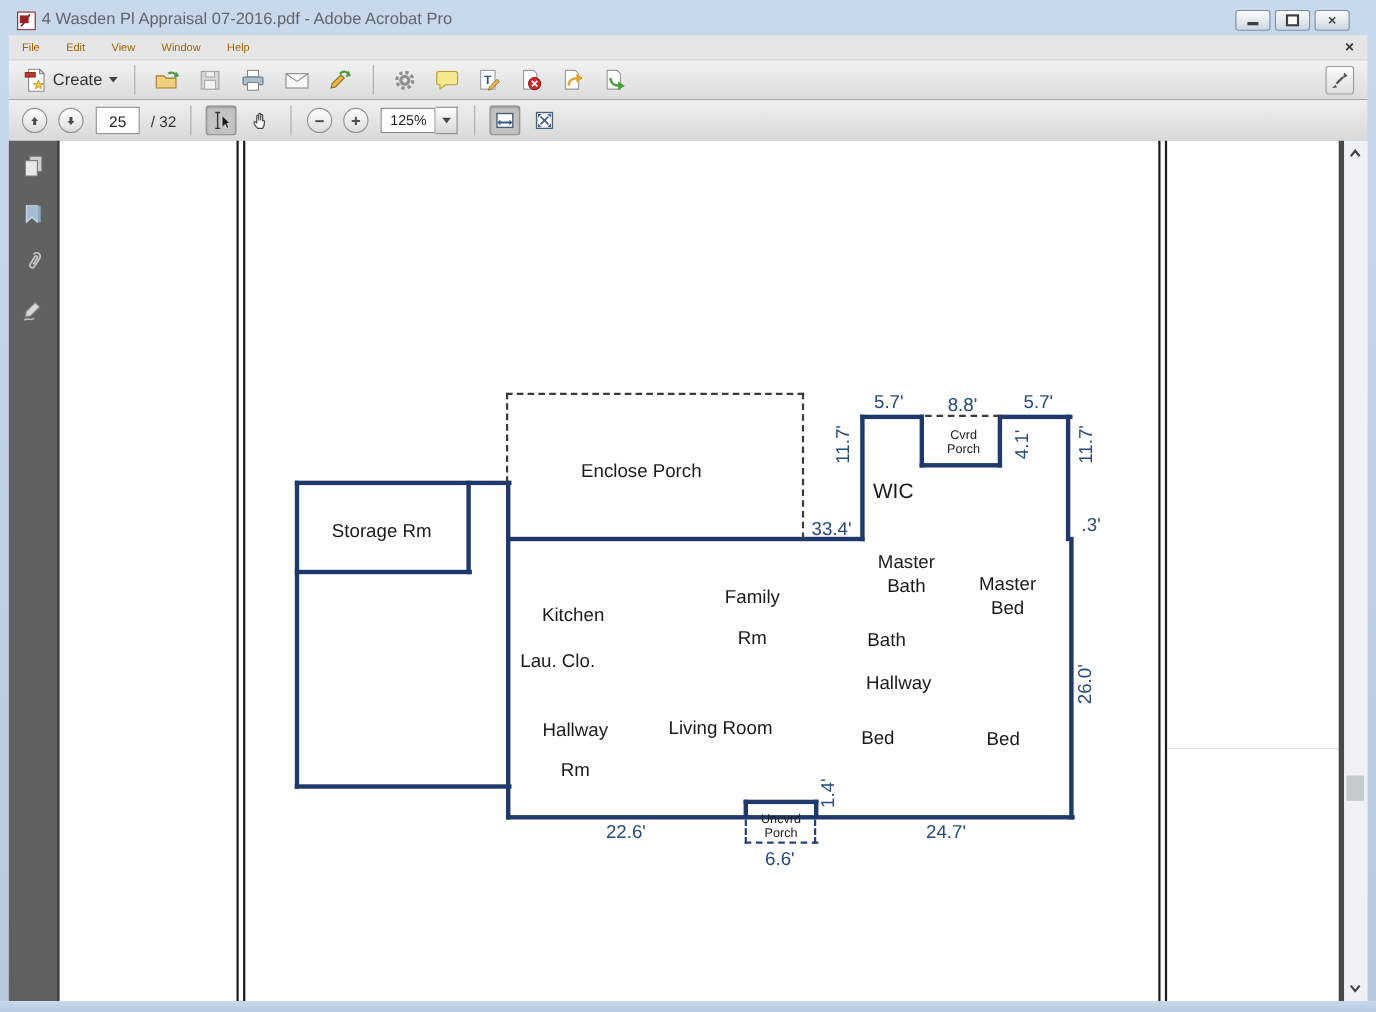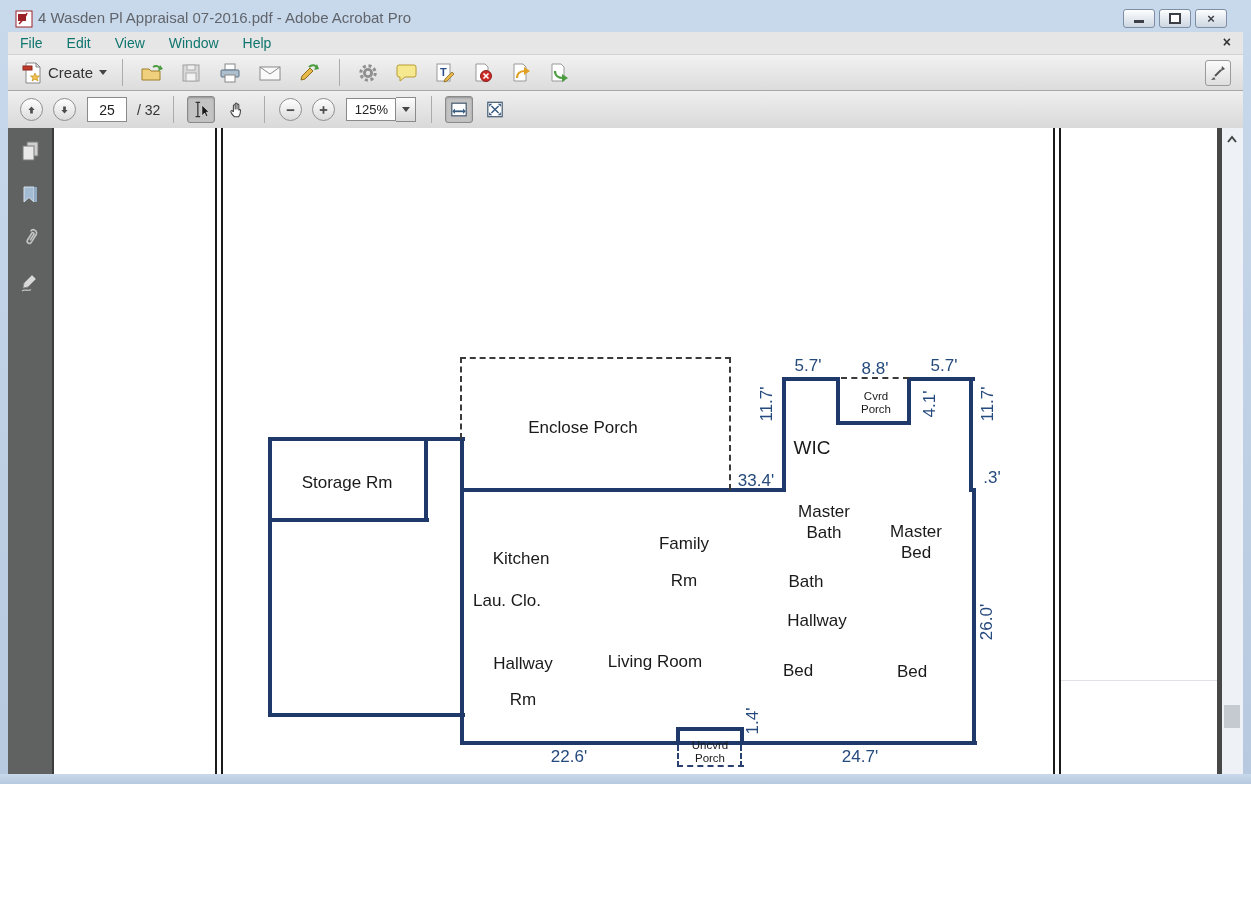--- a/index.html
+++ b/index.html
@@ -1,32 +1,32 @@
 <!DOCTYPE html>
 <html><head>
 <meta charset="utf-8">
 <style>
   html,body{margin:0;padding:0;}
   body{font-family:"Liberation Sans",sans-serif; background:#fff;}
-  #win{position:relative;width:1251px;height:784px;overflow:hidden;
+  #win{position:relative;width:1251px;height:920px;overflow:hidden;
        background:linear-gradient(#c9d9ec,#b6c9de);}
   
   .titlebar{position:absolute;left:0;top:0;width:100%;height:32px;}
   .pdficon{position:absolute;left:15px;top:10px;width:18px;height:18px;}
   .wtitle{position:absolute;left:38px;top:9px;font-size:15px;color:#61656b;white-space:nowrap;}
   .winbtns{position:absolute;right:24px;top:9px;display:flex;gap:4px;}
   .wbtn{width:30px;height:17px;border:1px solid #7e8fa5;border-radius:3px;
         background:linear-gradient(#fdfefe,#ccd6e2);display:flex;align-items:center;justify-content:center;}
   .glyph-min{width:10px;height:3px;background:#3c4046;margin-top:6px;}
   .glyph-restore{width:8px;height:7px;border:2px solid #3c4046;position:relative;background:#fff;}
   .glyph-close{font-size:13px;font-weight:bold;color:#3c4046;line-height:1;}
   
   .menubar{position:absolute;left:8px;right:8px;top:32px;height:22px;background:#e6e6e6;
            display:flex;align-items:center;border-bottom:1px solid #d2d2d2;}
-  .menu-item{padding:0 12px;font-size:14px;color:#0f766e;}
+  .menu-item{padding:0 12px;font-size:10px;color:#a16207;}
   .menubar-close{position:absolute;right:12px;top:2px;font-size:14px;font-weight:bold;color:#333;}
   
   .toolbar1{position:absolute;left:8px;right:8px;top:55px;height:35px;
             background:linear-gradient(#f2f2f2,#dcdcdc);border-bottom:1px solid #a8a8a8;
             display:flex;align-items:center;}
   .toolbar2{position:absolute;left:8px;right:8px;top:91px;height:37px;
             background:linear-gradient(#efefef,#d9d9d9);border-bottom:1px solid #8d8d8d;
             display:flex;align-items:center;}
   .tb{background:transparent;border:1px solid transparent;border-radius:3px;padding:3px 4px;
       display:flex;align-items:center;justify-content:center;margin:0 4px;}

